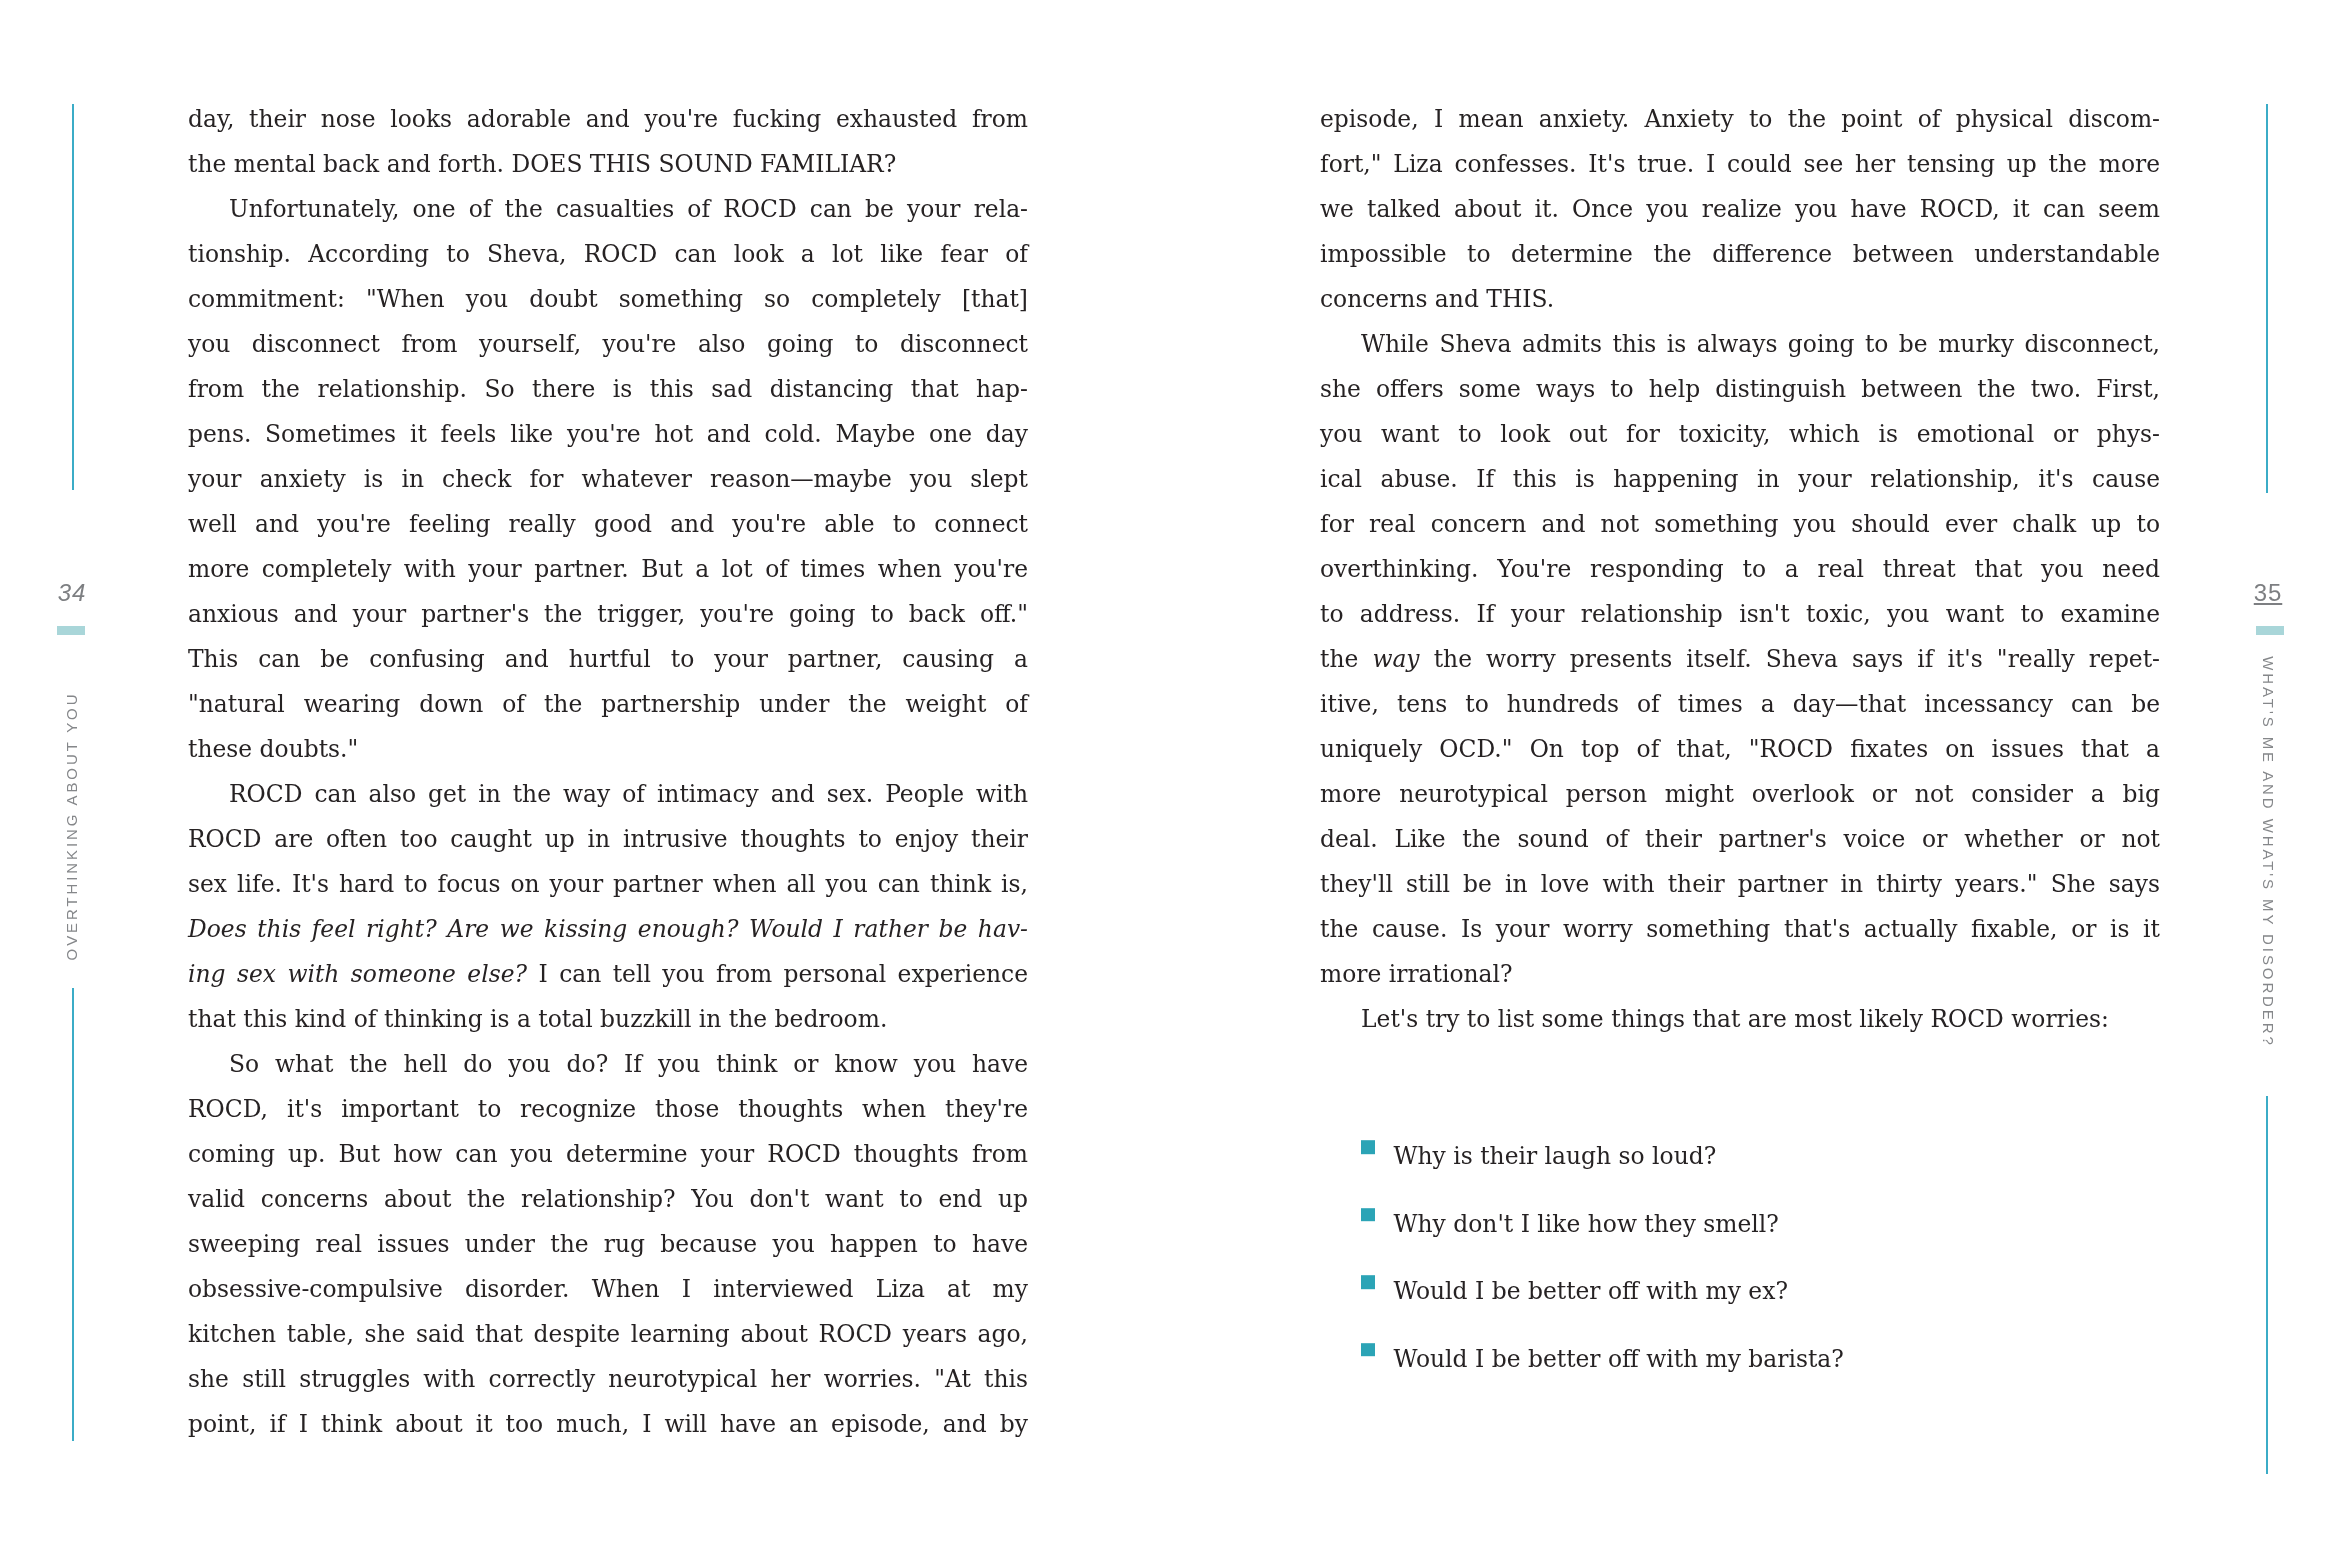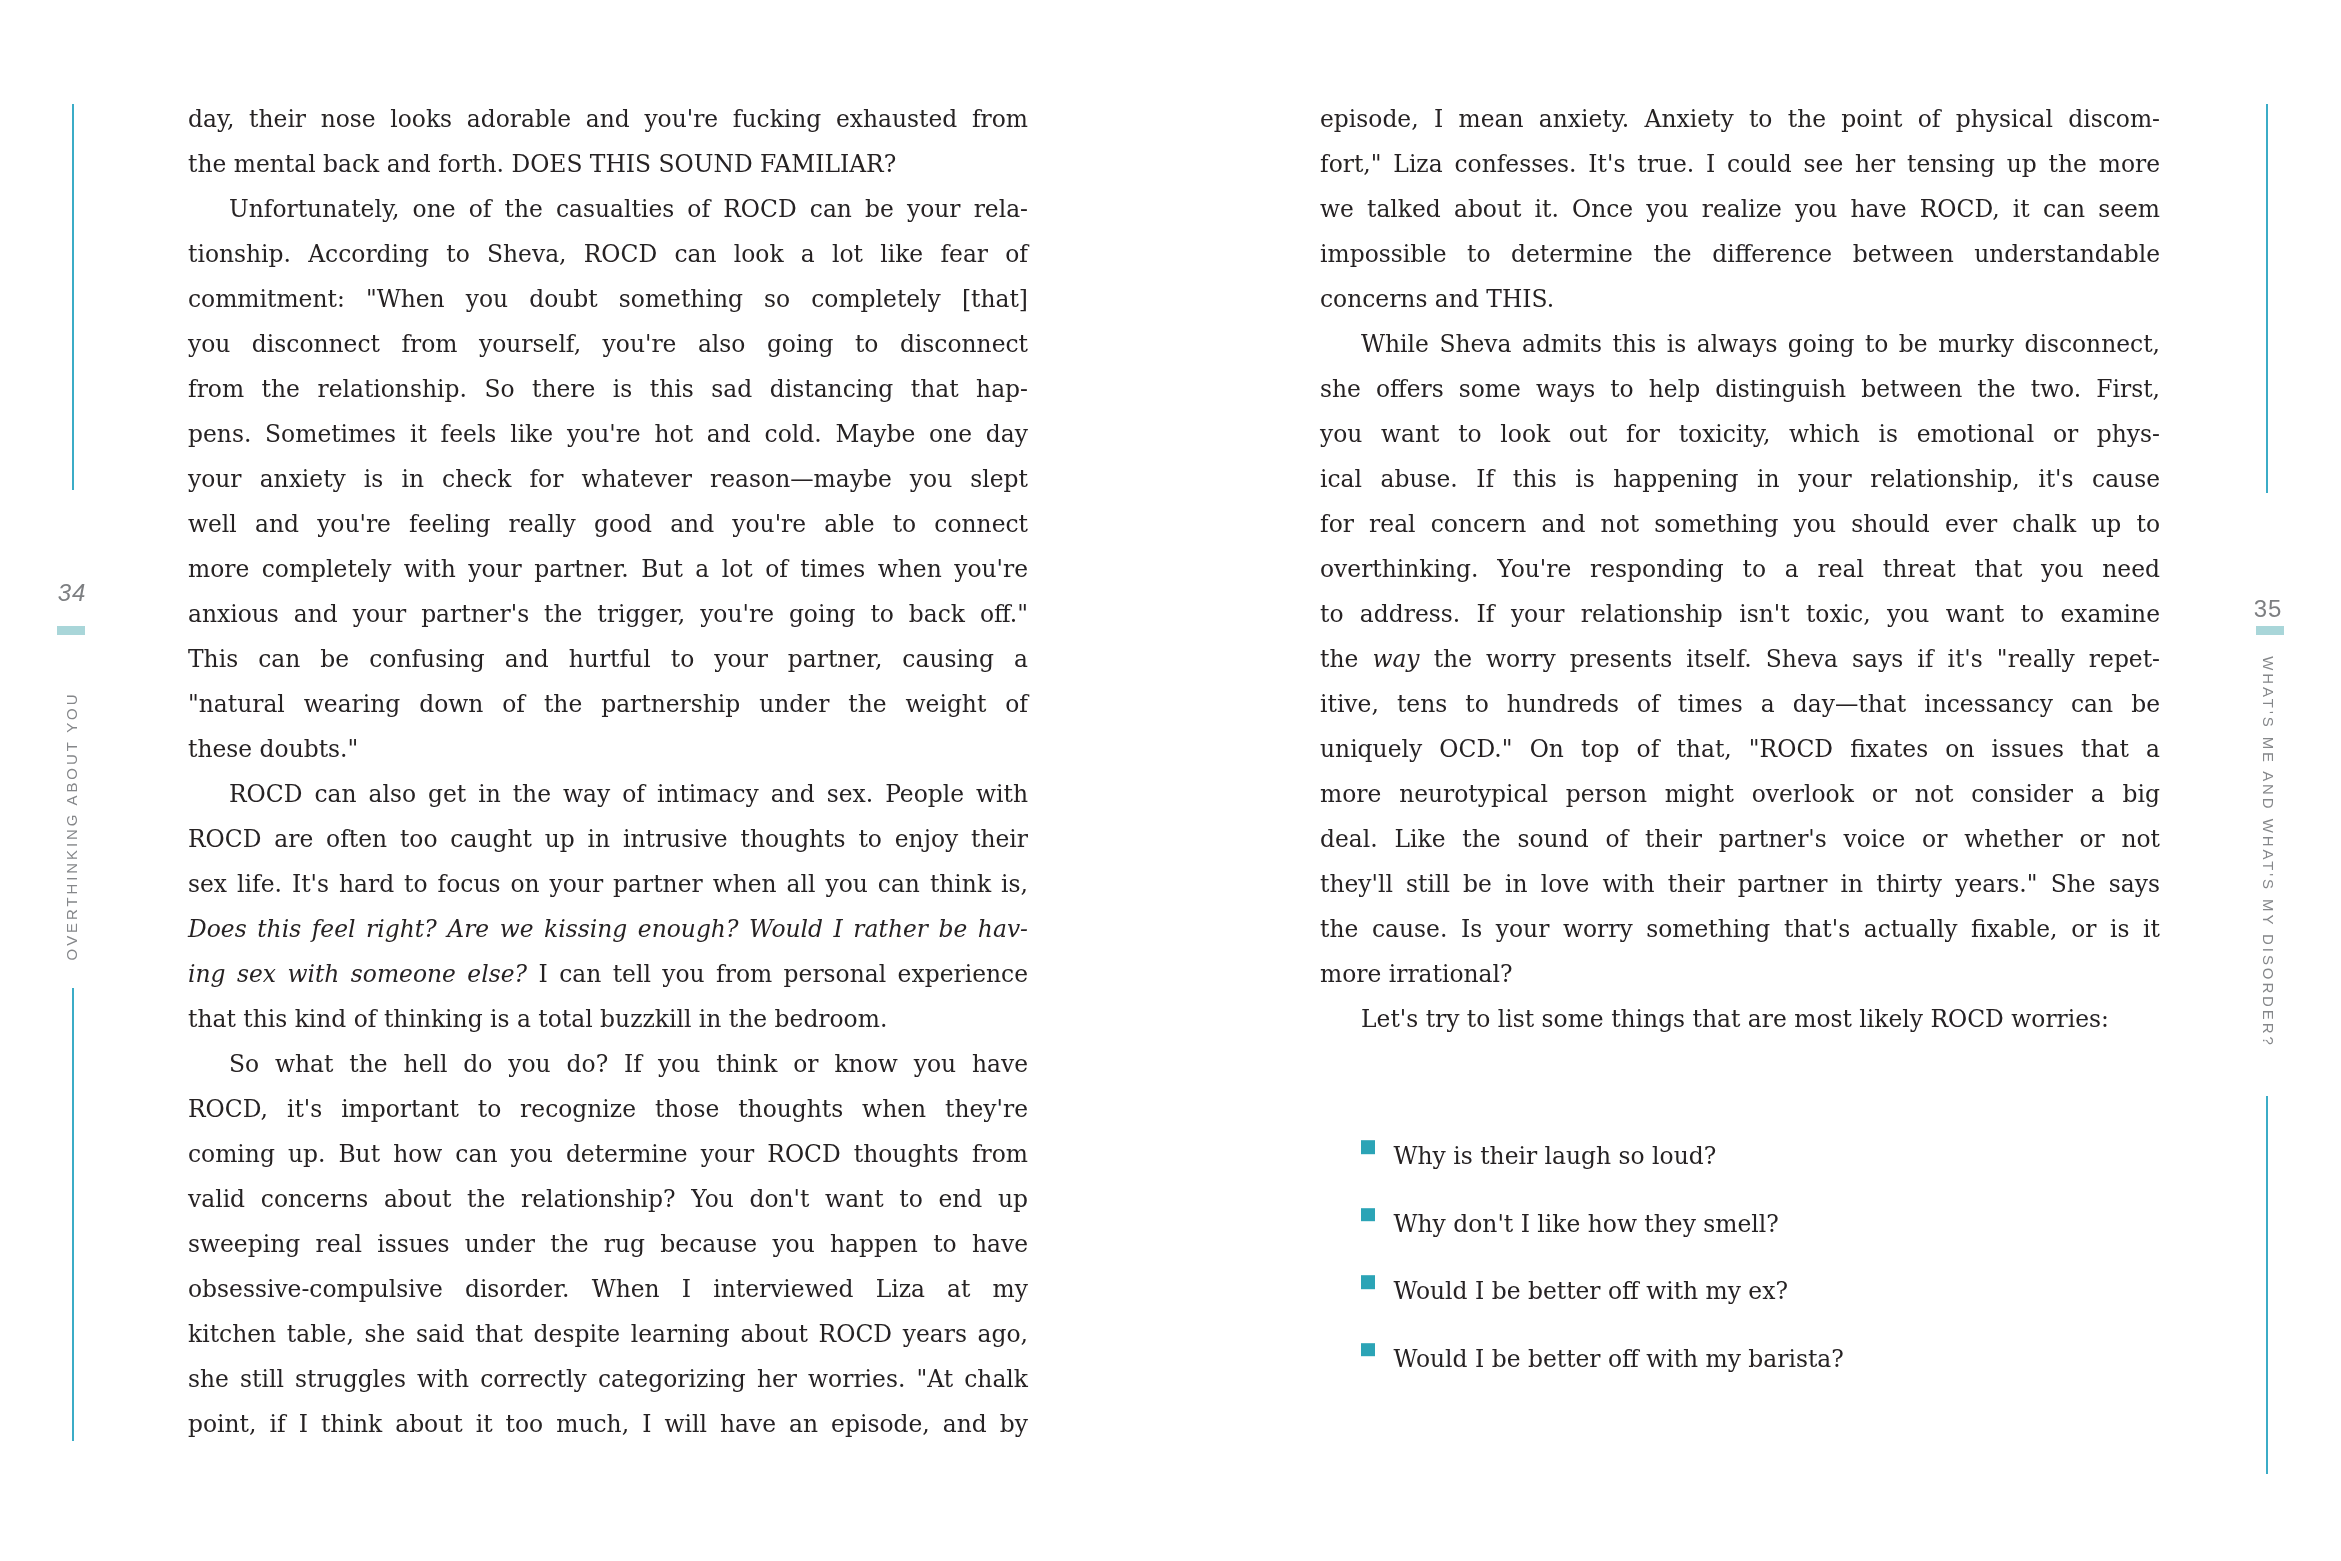--- a/index.html
+++ b/index.html
@@ -32,21 +32,21 @@
 
 <div id="page">
 
   <div class="vrule" style="left: 72px; top: 104px; height: 386px; background: rgb(59, 172, 199);"></div>
   <div class="pagenum" style="left:45px;top:579px;font-style:italic;">34</div>
   <div class="dash" style="left: 57px; top: 626px; background: rgb(169, 214, 217);"></div>
   <div class="vlabel up" style="left:71px;top:826px;">OVERTHINKING ABOUT YOU</div>
   <div class="vrule" style="left: 72px; top: 988px; height: 453px; background: rgb(59, 172, 199);"></div>
 
   <div class="vrule" style="left: 2266px; top: 104px; height: 389px; background: rgb(59, 172, 199);"></div>
-  <div class="pagenum" style="left:2241px;top:595px;">35</div>
+  <div class="pagenum" style="left:2241px;top:579px;text-decoration:underline;">35</div>
   <div class="dash" style="left: 2256px; top: 626px; background: rgb(169, 214, 217);"></div>
   <div class="vlabel down" style="left:2268px;top:852px;">WHAT'S ME AND WHAT'S MY DISORDER?</div>
   <div class="vrule" style="left: 2266px; top: 1096px; height: 378px; background: rgb(59, 172, 199);"></div>
 
   <div class="col" style="left:182px;margin-left:6px;">
       <div class="line"><span>day, their nose looks adorable and you're fucking exhausted from</span></div>
       <div class="line nj"><span>the mental back and forth. DOES THIS SOUND FAMILIAR?</span></div>
       <div class="line ind"><span>Unfortunately, one of the casualties of ROCD can be your rela-</span></div>
       <div class="line"><span>tionship. According to Sheva, ROCD can look a lot like fear of</span></div>
       <div class="line"><span>commitment: "When you doubt something so completely [that]</span></div>
@@ -66,21 +66,21 @@
       <div class="line"><i>Does this feel right? Are we kissing enough? Would I rather be hav-</i></div>
       <div class="line"><i>ing sex with someone else? </i><span>I can tell you from personal experience</span></div>
       <div class="line nj"><span>that this kind of thinking is a total buzzkill in the bedroom.</span></div>
       <div class="line ind"><span>So what the hell do you do? If you think or know you have</span></div>
       <div class="line"><span>ROCD, it's important to recognize those thoughts when they're</span></div>
       <div class="line"><span>coming up. But how can you determine your ROCD thoughts from</span></div>
       <div class="line"><span>valid concerns about the relationship? You don't want to end up</span></div>
       <div class="line"><span>sweeping real issues under the rug because you happen to have</span></div>
       <div class="line"><span>obsessive-compulsive disorder. When I interviewed Liza at my</span></div>
       <div class="line"><span>kitchen table, she said that despite learning about ROCD years ago,</span></div>
-      <div class="line"><span>she still struggles with correctly categorizing her worries. "At chalk</span></div>
+      <div class="line"><span>she still struggles with correctly neurotypical her worries. "At this</span></div>
       <div class="line"><span>point, if I think about it too much, I will have an episode, and by</span></div>
     </div>
 
   <div class="col" style="left:1320px;">
       <div class="line"><span>episode, I mean anxiety. Anxiety to the point of physical discom-</span></div>
       <div class="line"><span>fort," Liza confesses. It's true. I could see her tensing up the more</span></div>
       <div class="line"><span>we talked about it. Once you realize you have ROCD, it can seem</span></div>
       <div class="line"><span>impossible to determine the difference between understandable</span></div>
       <div class="line nj"><span>concerns and THIS.</span></div>
       <div class="line ind"><span>While Sheva admits this is always going to be murky disconnect,</span></div>

